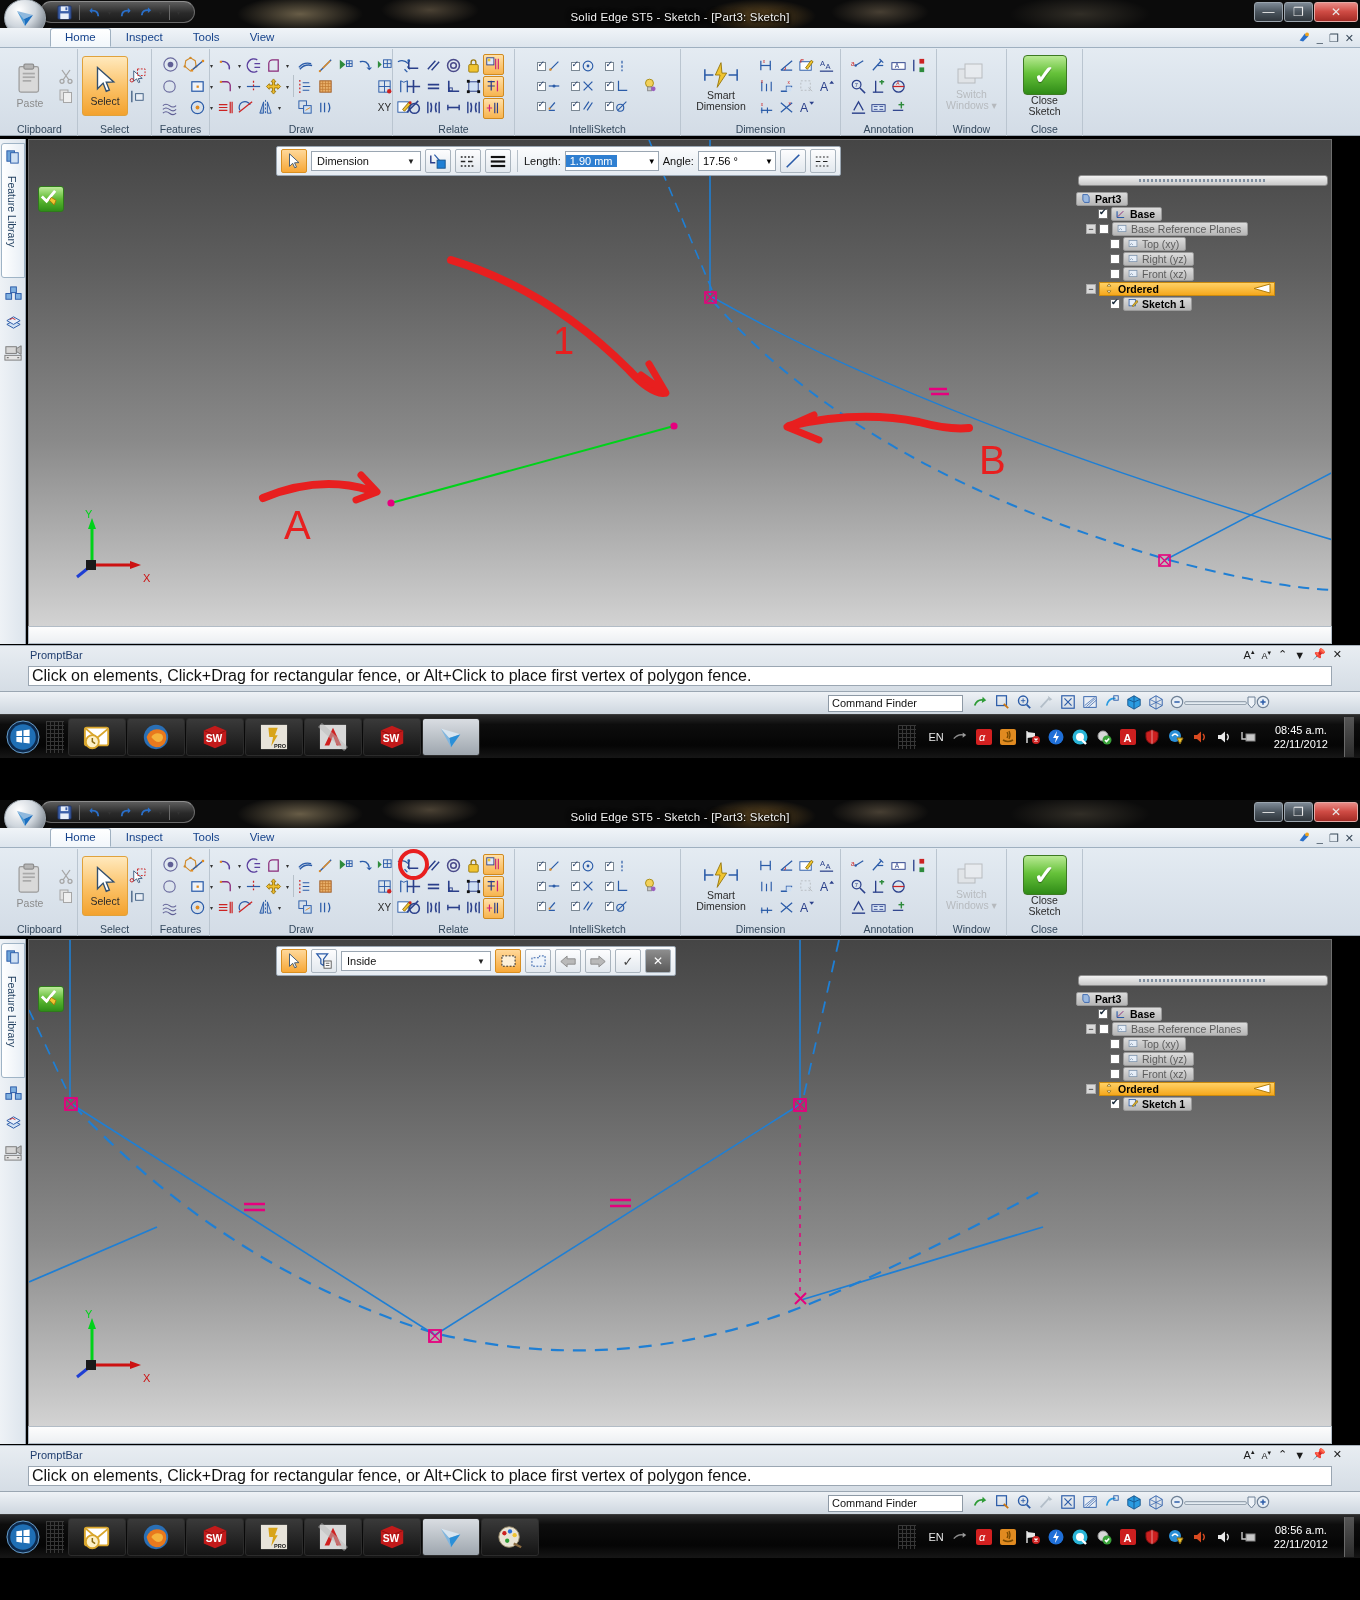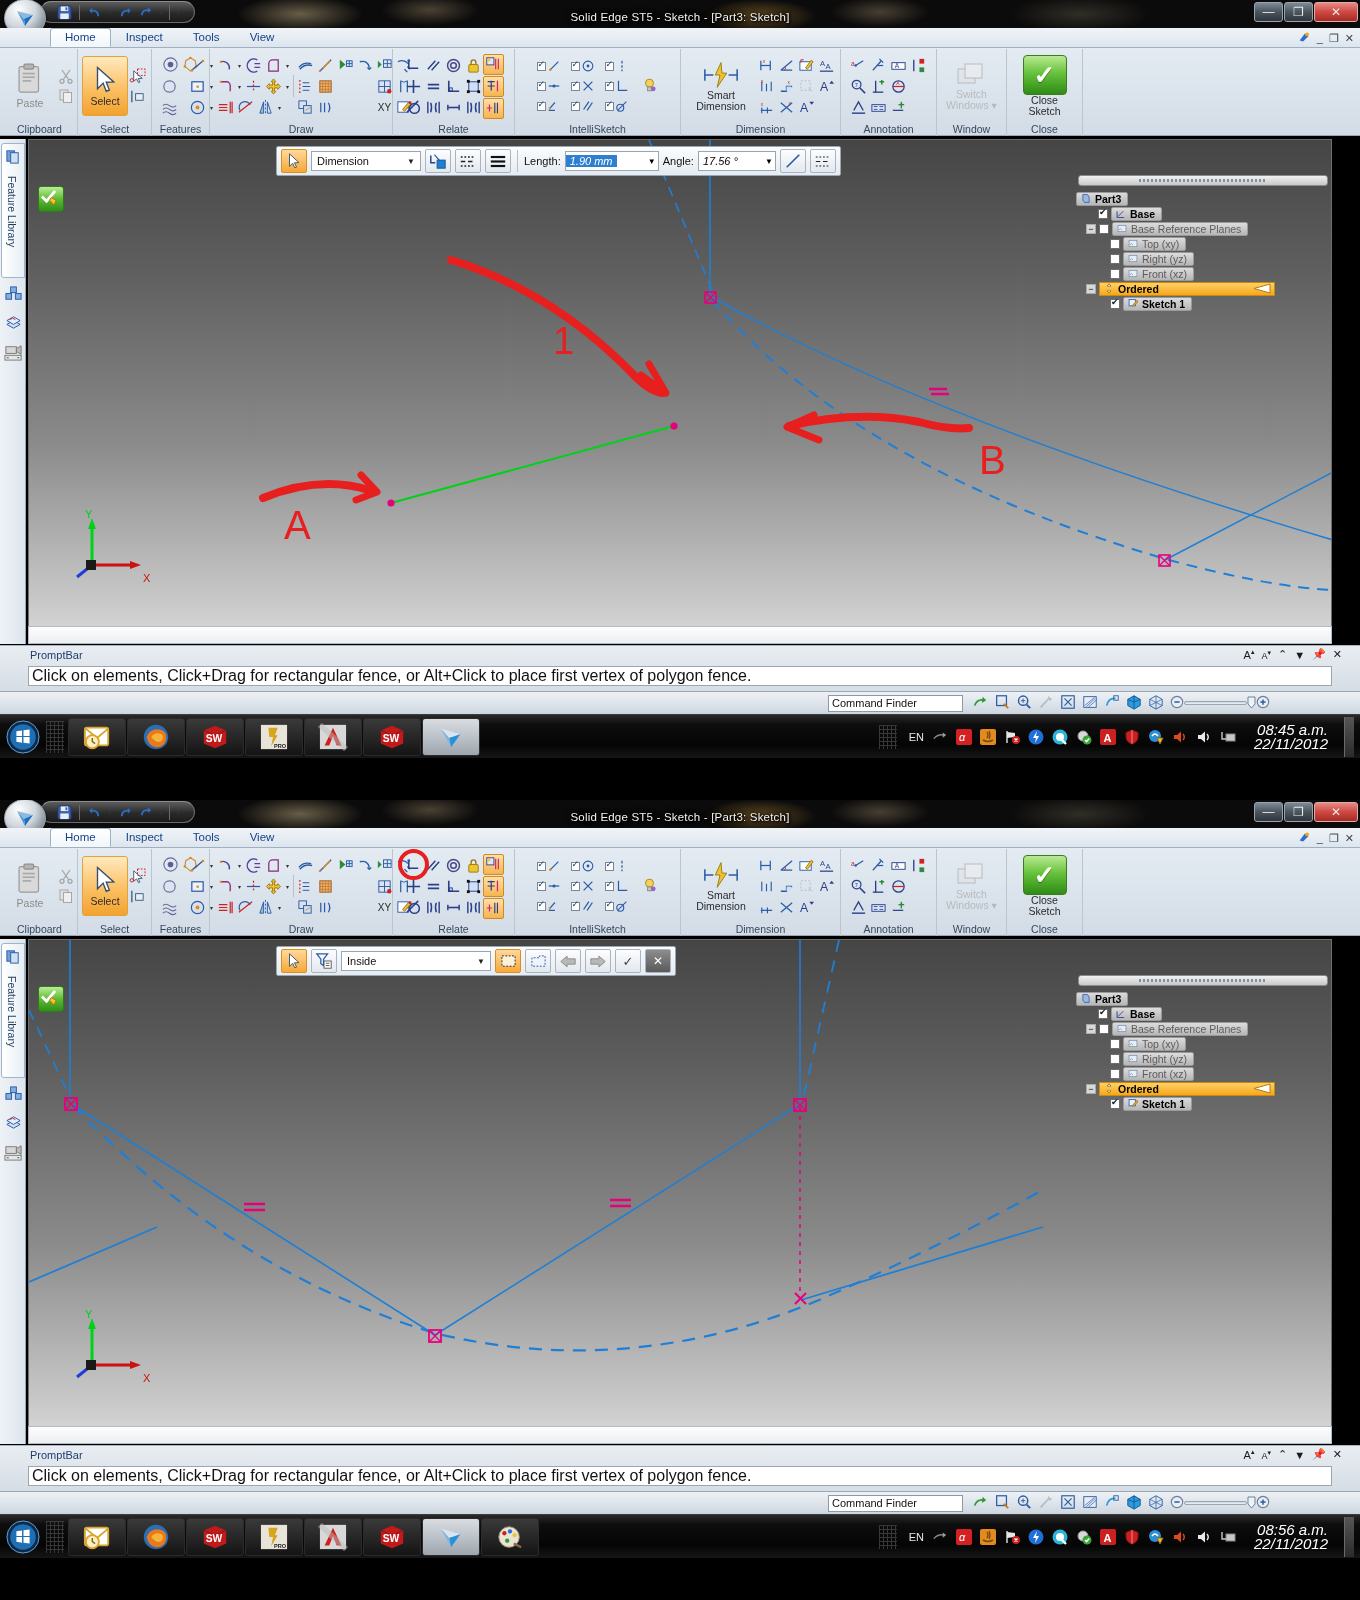--- a/index.html
+++ b/index.html
@@ -95,21 +95,21 @@
           background:linear-gradient(to bottom,#fdfdfe,#e2e8ee);
           display:flex; align-items:center; justify-content:center; }
   .cbtn.orange { background:linear-gradient(to bottom,#ffd89a,#f7a838); border-color:#d88f22; }
   .cselect { height:20px; border:1px solid #9aa6b2; background:#fff;
              display:flex; align-items:center; justify-content:space-between;
              padding:0 2px 0 5px; font-size:11px; color:#111; }
   .cselect .dd { width:14px; text-align:center; font-size:8px; color:#222; }
   .clabel { font-size:11px; color:#111; }
   .vsep { width:1px; height:22px; background:#b6c0c9; margin:0 2px; }
   .valbox { height:20px; border:1px solid #9aa6b2; background:#fff; display:flex;
-            align-items:center; justify-content:space-between; font-size:11px; padding-right:2px;font-style:italic;}
+            align-items:center; justify-content:space-between; font-size:11px; padding-right:2px;}
   .valbox .v { padding:0 4px; }
   .valbox .v.sel { background:#2f7fd1; color:#fff; }
 
   
   .canvas { position:absolute; left:28px; top:139px; width:1304px; height:505px;
     background:linear-gradient(to bottom,#454545 0%, #5e5e5e 25%, #8a8a8a 60%, #c9c9c9 92%, #dadada 100%);
     border:1px solid #6e6e6e; overflow:hidden; }
   .canvas svg { position:absolute; left:0; top:0; }
 
   
@@ -173,21 +173,21 @@
   .startorb { width:46px; height:40px; display:flex; align-items:center; justify-content:center; }
   .tb-dots { width:18px; height:32px; background:
      repeating-linear-gradient(to bottom, #4b4b4b 0 1px, transparent 1px 4px),
      repeating-linear-gradient(to right, #4b4b4b 0 1px, transparent 1px 4px);
      background-size:4px 4px; opacity:.7; margin-right:4px;}
   .tb-item { width:58px; height:38px; margin-right:1px; border:1px solid #2b2b2b; border-radius:3px;
      background:linear-gradient(to bottom,#3a3a3a,#141414); display:flex;
      align-items:center; justify-content:center; }
   .tray { margin-left:auto; display:flex; align-items:center; gap:8px; padding-right:6px;padding-left:36px; }
   .tray .lang { color:#e9e9e9; font-size:11px; }
-  .clock { color:#fff; font-size:15px; text-align:right; line-height:14px; padding:0 8px 0 10px;font-style:italic;}
+  .clock { color:#fff; font-size:11px; text-align:center; line-height:14px; padding:0 8px 0 10px;}
   .showdesk { width:10px; height:40px; background:linear-gradient(to bottom,#565656,#2b2b2b);
     border-left:1px solid #6a6a6a; }
   .tray-ico { width:16px; height:16px; border-radius:2px; display:inline-block; }
 </style>
 </head>
 <body>
 
 <div class="window">
 
   <div class="wallpaper"></div>

